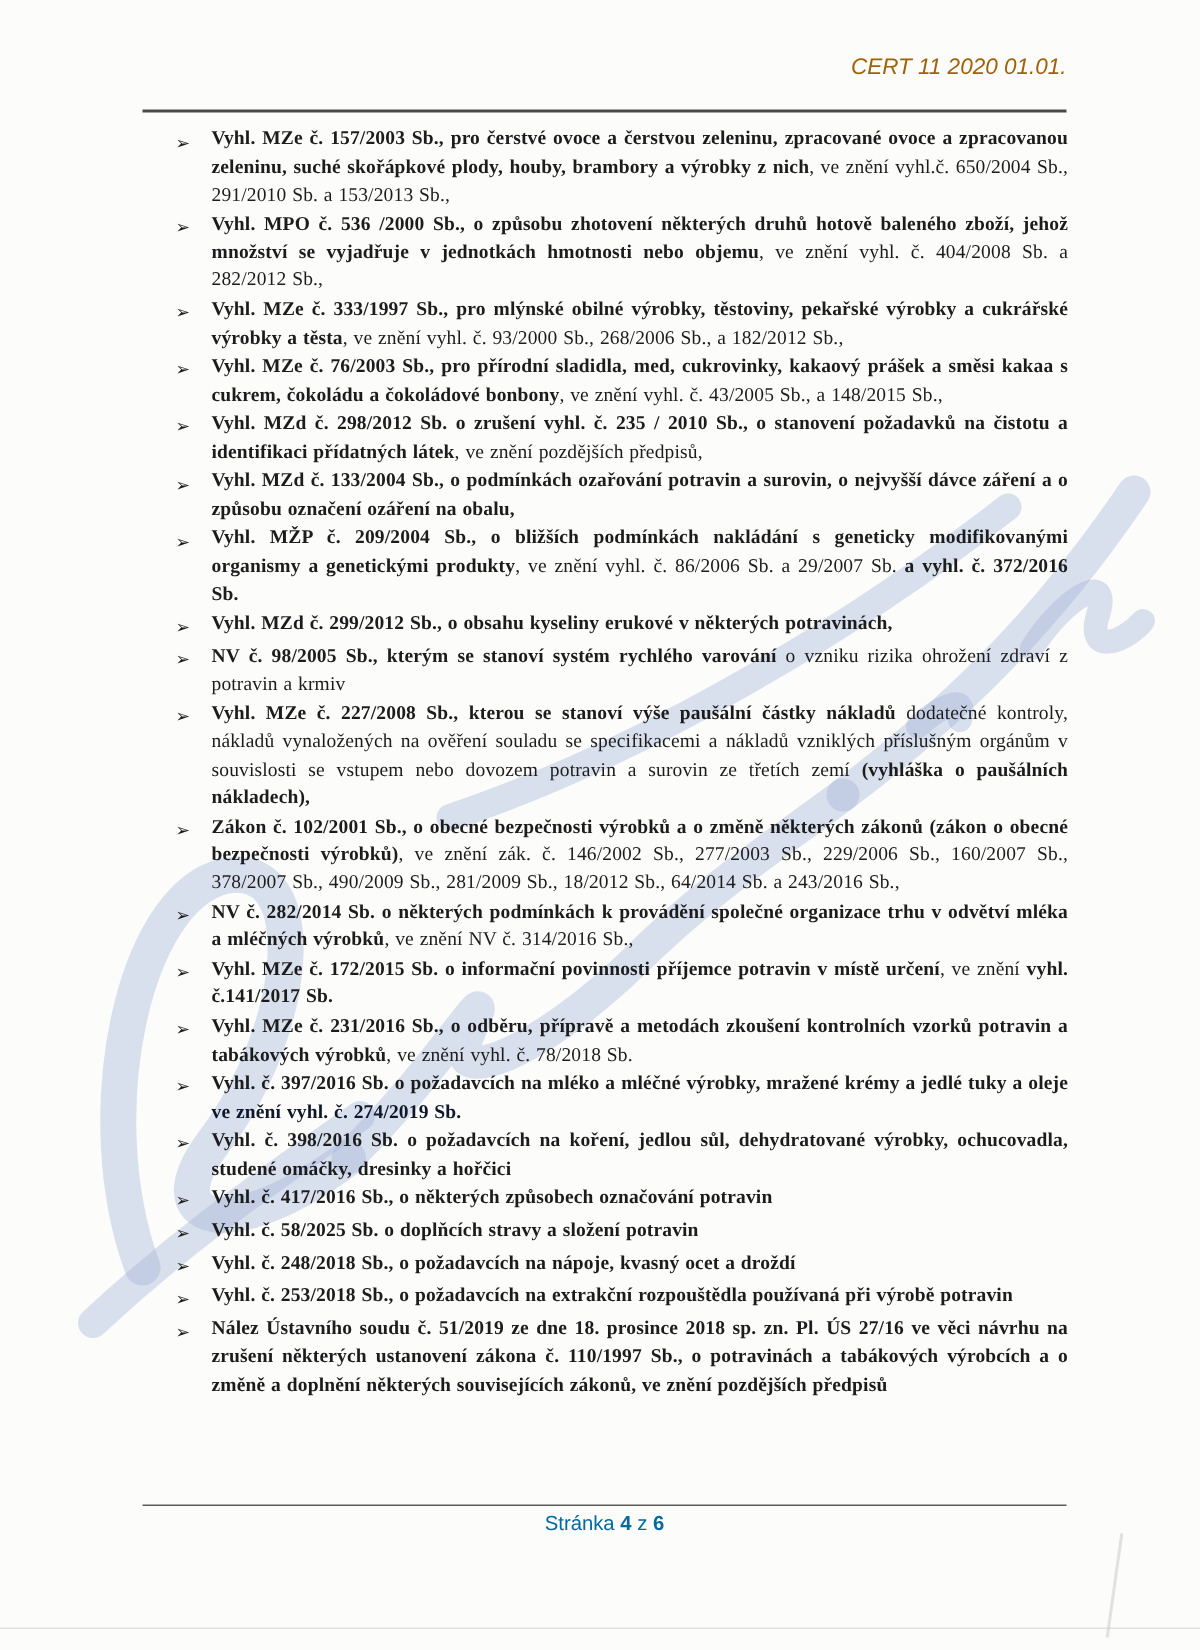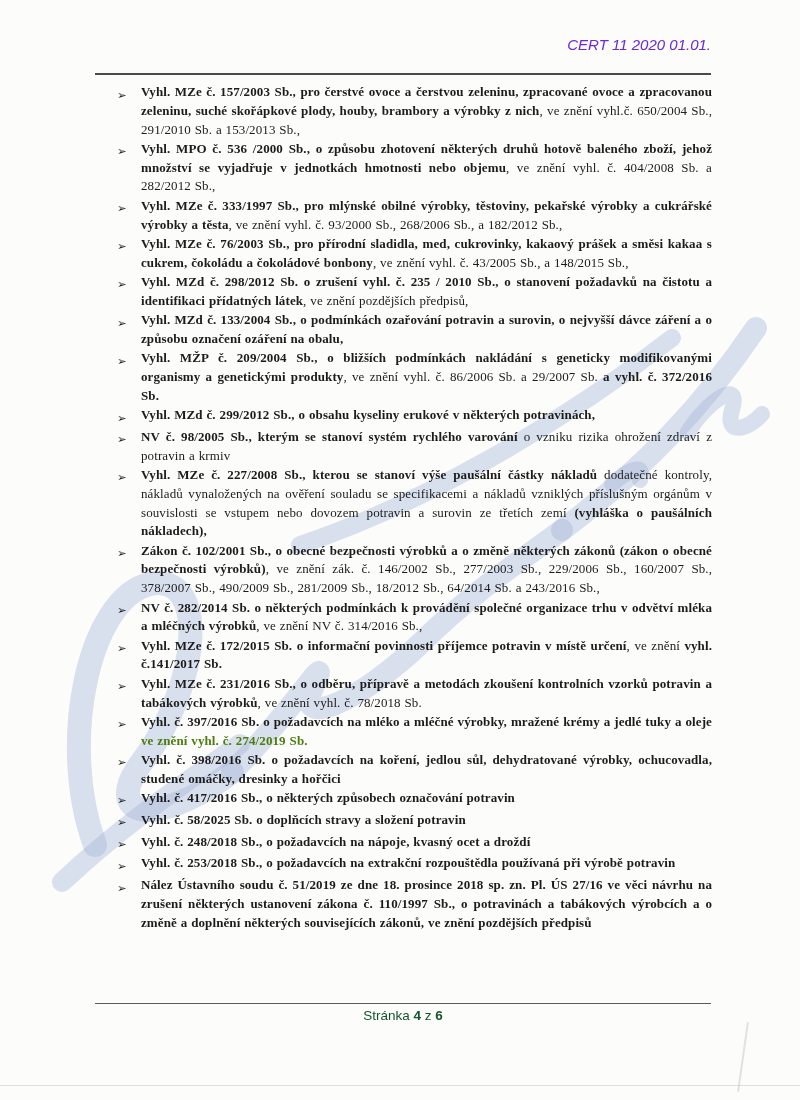--- a/index.html
+++ b/index.html
@@ -11,21 +11,21 @@
   }
   .page{position:absolute;inset:0;}
   
   .watermark{position:absolute;inset:0;z-index:0;pointer-events:none;}
   .layer{position:relative;z-index:1;}
 
   .header-row{
     position:absolute;top:36px;left:95px;width:616px;
     text-align:right;
     font-family:"Liberation Sans", sans-serif;
-    font-style:italic;font-size:15px;color:#6d28d9;
+    font-style:italic;font-size:15px;color:#a16207;
   }
   .header-rule{
     position:absolute;top:73px;left:95px;width:616px;height:0;
     border-top:2px solid #4a4a4a;
   }
 
   .content{
     position:absolute;top:83px;left:95px;width:617px;
   }
   .item{display:flex;margin:0 0 0.5px 0;}
@@ -45,21 +45,21 @@
   .seg-red{font-weight:bold;}
 
   .footer-rule{
     position:absolute;top:1003px;left:95px;width:616px;height:0;
     border-top:1.6px solid #5a5a5a;
   }
   .footer{
     position:absolute;top:1008px;left:95px;width:616px;
     text-align:center;
     font-family:"Liberation Sans", sans-serif;
-    font-size:13.5px;color:#14532d;
+    font-size:13.5px;color:#0369a1;
   }
   .footer .num{font-weight:bold;}
 
   
   .artifact-bottom{
     position:absolute;top:1085px;left:0;width:800px;height:1px;
     background:#c9c9c6;opacity:.55;
   }
   .artifact-right{
     position:absolute;top:1022px;left:742px;width:1.5px;height:70px;
@@ -141,21 +141,21 @@
         <div class="item">
           <span class="bullet">➢</span>
           <div class="itext"><span class="seg-b">Vyhl. MZe č. 172/2015 Sb. o informační povinnosti příjemce potravin v místě určení</span><span class="seg-r">, ve znění </span><span class="seg-b">vyhl. č.141/2017 Sb.</span></div>
         </div>
         <div class="item">
           <span class="bullet">➢</span>
           <div class="itext"><span class="seg-b">Vyhl. MZe č. 231/2016 Sb., o odběru, přípravě a metodách zkoušení kontrolních vzorků potravin a tabákových výrobků</span><span class="seg-r">, ve znění vyhl. č. 78/2018 Sb.</span></div>
         </div>
         <div class="item">
           <span class="bullet">➢</span>
-          <div class="itext"><span class="seg-b">Vyhl. č. 397/2016 Sb. o požadavcích na mléko a mléčné výrobky, mražené krémy a jedlé tuky a oleje </span><span class="seg-red" style="color: #4d7c0f;">ve znění vyhl. č. 274/2019 Sb.</span></div>
+          <div class="itext"><span class="seg-b">Vyhl. č. 397/2016 Sb. o požadavcích na mléko a mléčné výrobky, mražené krémy a jedlé tuky a oleje </span><span class="seg-red" style="color: #0f172a;">ve znění vyhl. č. 274/2019 Sb.</span></div>
         </div>
         <div class="item">
           <span class="bullet">➢</span>
           <div class="itext"><span class="seg-b">Vyhl. č. 398/2016 Sb. o požadavcích na koření, jedlou sůl, dehydratované výrobky, ochucovadla, studené omáčky, dresinky a hořčici</span></div>
         </div>
         <div class="item">
           <span class="bullet">➢</span>
           <div class="itext"><span class="seg-b">Vyhl. č. 417/2016 Sb., o některých způsobech označování potravin</span></div>
         </div>
         <div class="item">

